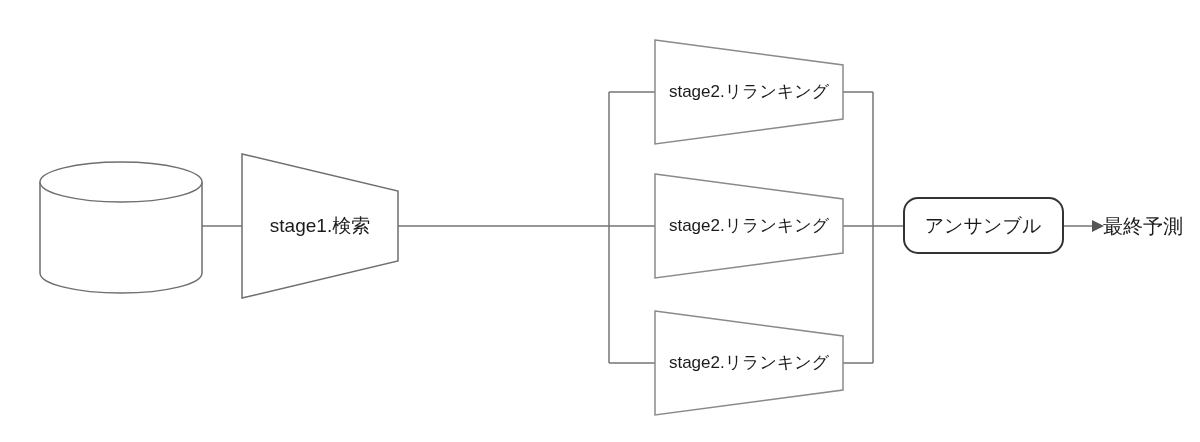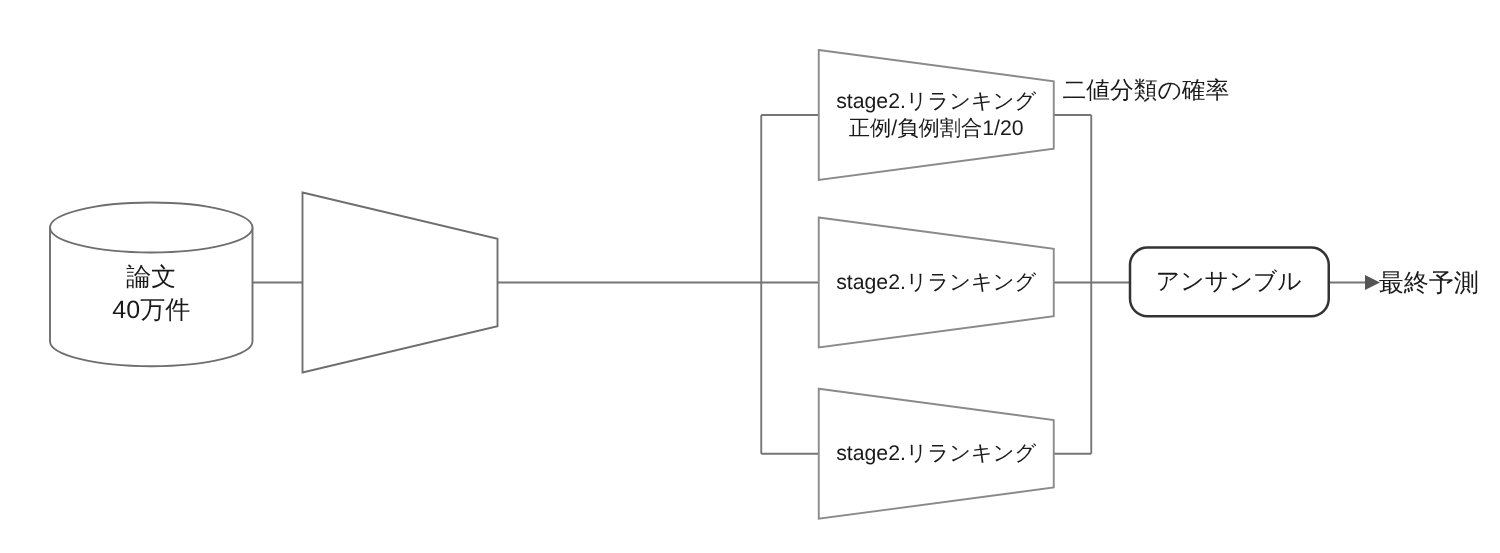--- a/index.html
+++ b/index.html
@@ -85,39 +85,34 @@
 
     <polygon points="242,154 398,191 398,261 242,298" fill="#ffffff" stroke="#6e6e6e" stroke-width="1.5"></polygon>
 
     <polygon points="655,40 843,65 843,119 655,144" fill="#ffffff" stroke="#8a8a8a" stroke-width="1.5"></polygon>
     <polygon points="655,174 843,199 843,253 655,278" fill="#ffffff" stroke="#8a8a8a" stroke-width="1.5"></polygon>
     <polygon points="655,311 843,336 843,390 655,415" fill="#ffffff" stroke="#8a8a8a" stroke-width="1.5"></polygon>
 
     <rect x="904" y="198" width="159" height="55" rx="14" fill="#ffffff" stroke="#333333" stroke-width="2"></rect>
   </svg>
 
-  <div class="label db-label center-xy" style="left:121px; top:235px;">
-    <div>論文</div>
-    <div>40万件</div>
-  </div>
 
+  <div class="label node-label-lg center-xy" style="left:320px; top:226px;">stage1.検索</div>
 
 
   <div class="label node-label-sm center-xy" style="left:749px; top:92px;">
     <div>stage2.リランキング</div>
-    <div>正例/負例割合1/20</div>
   </div>
 
   <div class="label node-label-sm center-xy" style="left:749px; top:226px;">
     <div>stage2.リランキング</div>
   </div>
 
   <div class="label node-label-sm center-xy" style="left:749px; top:363px;">
     <div>stage2.リランキング</div>
   </div>
 
-  <div class="label edge-label center-y" style="left:850px; top:72px;">二値分類の確率</div>
 
   <div class="label out-label center-y" style="left:1103px; top:226px;">最終予測</div>
 
   <div class="label node-label-lg center-xy" style="left:983px; top:226px;">アンサンブル</div>
 
 </div>
 
 </body></html>

